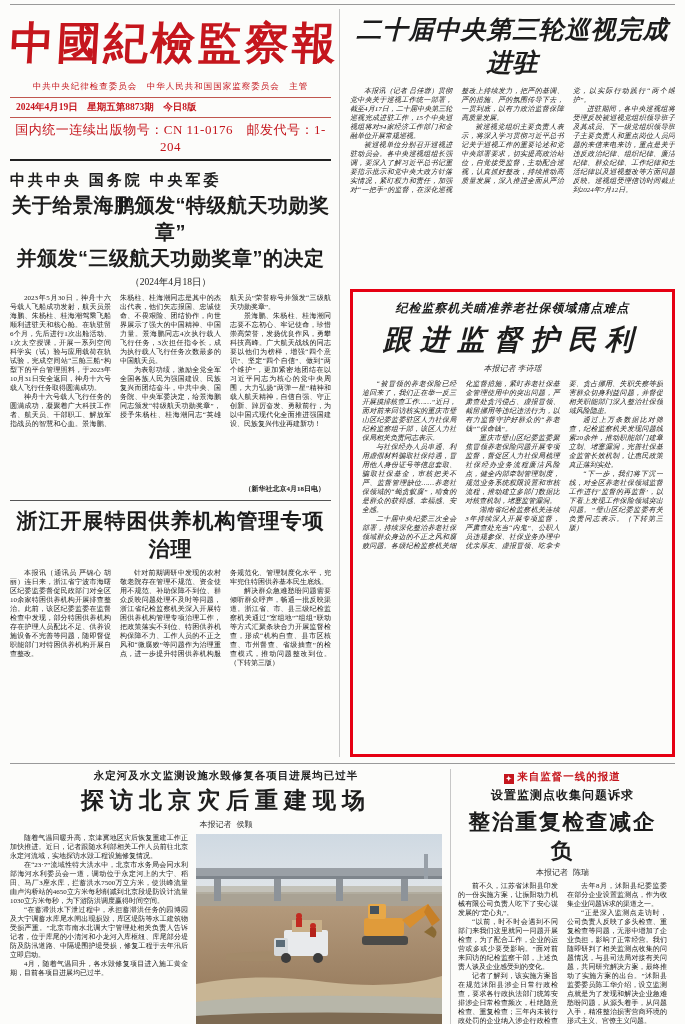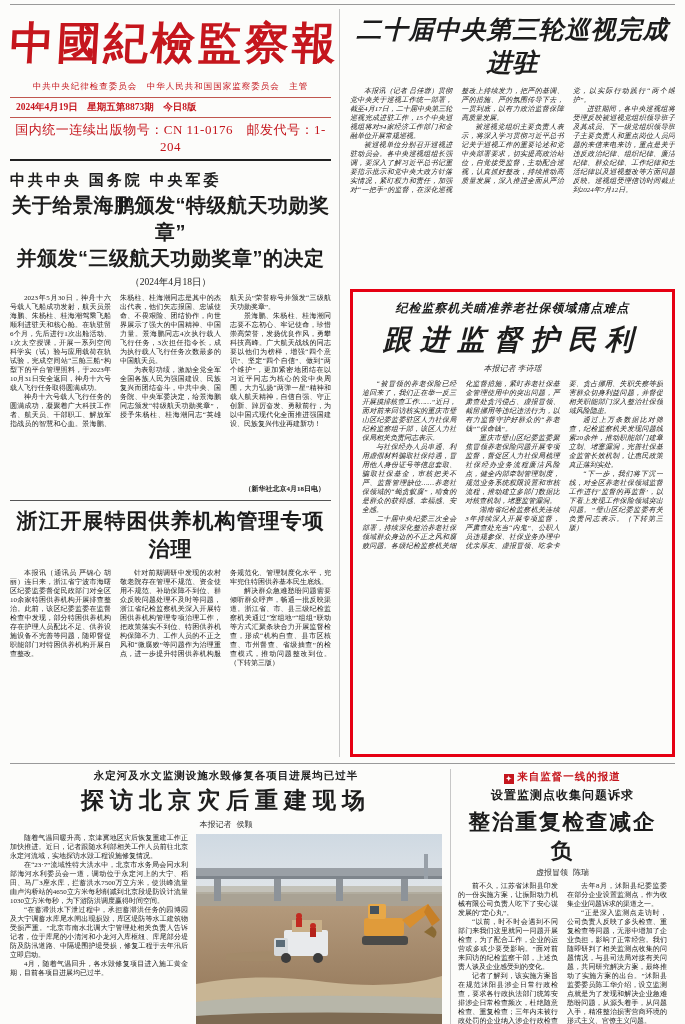--- a/index.html
+++ b/index.html
@@ -242,21 +242,21 @@
         </div>
       </div>
     </div>
 
     <div class="sec-b">
       <div class="jf-tagline">
         <span class="jf-icon">✦</span><span>来自监督一线的报道</span>
       </div>
       <div class="jf-kicker">设置监测点收集问题诉求</div>
       <div class="jf-headline">整治重复检查减企负</div>
-      <div class="byline-small">虚报冒领 陈瑞</div>
+      <div class="byline-small">本报记者 陈瑞</div>
       <div class="bodytext c2 jf-body">
         <p>前不久，江苏省沭阳县印发的一份实施方案，让振阳动力机械有限公司负责人吃下了安心谋发展的“定心丸”。</p>
         <p>“以前，时不时会遇到不同部门来我们这里就同一问题开展检查，为了配合工作，企业的运营或多或少要受影响。”面对前来回访的纪检监察干部，上述负责人谈及企业感受到的变化。</p>
         <p>记者了解到，该实施方案旨在规范沭阳县涉企日常行政检查，要求各行政执法部门统筹安排涉企日常检查频次，杜绝随意检查、重复检查；三年内未被行政处罚的企业纳入涉企行政检查“白名单”，经确认后年度内可免于现场检查；能够通过信息共享、“互联网+监管”等方式达到行政检查要求的，原则上不再进行现场检查，等等。此外，该实施方案明确编制行政检查事项清单，推行“综合查一次”模式，建立联合检查、减少重复检查等机制，进一步规范涉企部门的检查行为。</p>
         <p>去年8月，沭阳县纪委监委在部分企业设置监测点，作为收集企业问题诉求的渠道之一。</p>
         <p>“正是深入监测点走访时，公司负责人反映了多头检查、重复检查等问题，无形中增加了企业负担，影响了正常经营。我们随即研判了相关监测点收集的问题情况，与县司法局对接有关问题，共同研究解决方案，最终推动了实施方案的出台。”沭阳县监委委员陈工华介绍，设立监测点就是为了发现和解决企业急难愁盼问题，从源头着手，从问题入手，精准整治损害营商环境的形式主义、官僚主义问题。</p>
         <p>“通过发挥监测点的‘前哨’作用，我们能够保持同企业的密切联系，及时了解企业在检查、收费、材料报送等方面情况，为防范和整治重复检查提供有力支撑。”据统计，沭阳县纪委监委通过监测点已收集问题诉求120余条，推动解决了一批涉企难题。</p>
       </div>
     </div>
   </div>

